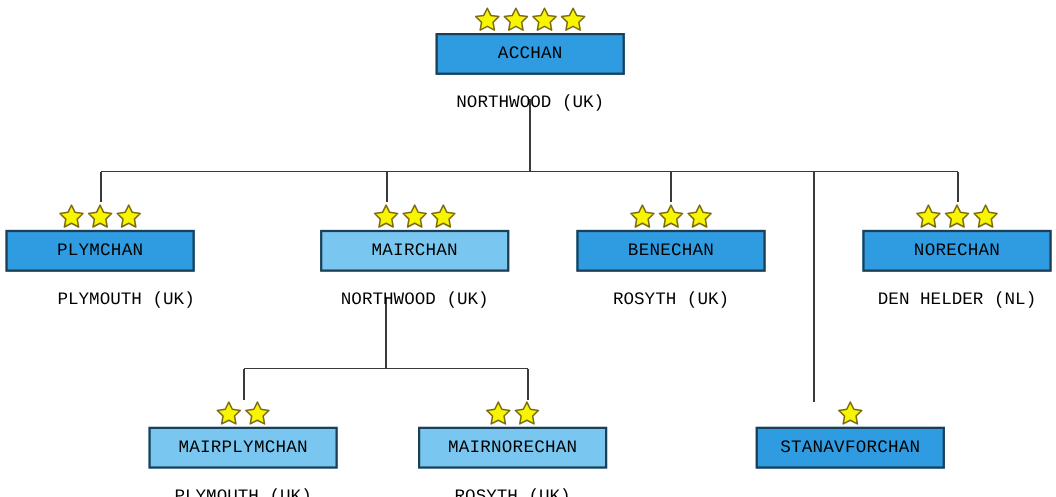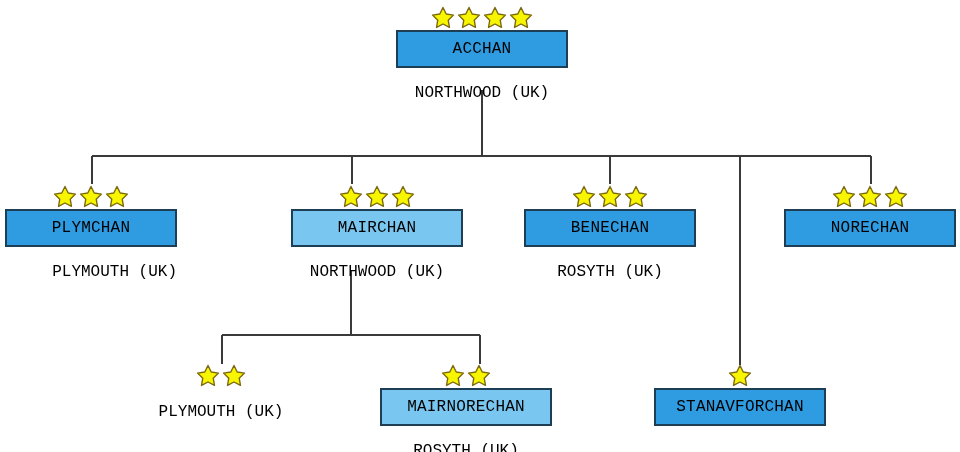--- a/index.html
+++ b/index.html
@@ -34,21 +34,21 @@
   .variant-light .box{background:var(--box-light);}
   .location{margin-top:16px;font-size:16px;white-space:nowrap;}
   
   .n-acchan{left:396px;top:5px;}
   .n-plymchan{left:5px;top:184px;text-align:right;}
   .n-mairchan{left:259px;top:184px;padding-left:32px;}
   .n-norechan{left:524px;top:184px;}
   .n-benechan{left:784px;top:184px;}
   .n-mairplymchan{left:135px;top:363px;}
   .n-mairnorechan{left:380px;top:363px;}
-  .n-stanavforchan{left:654px;top:363px;}
+  .n-stanavforchan{left:687px;top:363px;}
 </style>
 </head>
 <body>
 
 <div class="canvas">
 
   <svg class="connectors" width="960" height="452" viewBox="0 0 960 452">
     <path d="M482 90 L482 156
              M92 156 L871 156
              M92 156 L92 184
@@ -135,31 +135,33 @@
           <polygon points="12,1.5 15.23,8.05 22.46,9.10 17.23,14.20 18.47,21.40 12,18.0 5.53,21.40 6.77,14.20 1.54,9.10 8.77,8.05" fill="var(--star-fill)" stroke="var(--star-stroke)" stroke-width="1.4" stroke-linejoin="round"></polygon>
         </svg>
         <svg viewBox="0 0 24 23" width="24" height="23">
           <polygon points="12,1.5 15.23,8.05 22.46,9.10 17.23,14.20 18.47,21.40 12,18.0 5.53,21.40 6.77,14.20 1.54,9.10 8.77,8.05" fill="var(--star-fill)" stroke="var(--star-stroke)" stroke-width="1.4" stroke-linejoin="round"></polygon>
         </svg>
         <svg viewBox="0 0 24 23" width="24" height="23">
           <polygon points="12,1.5 15.23,8.05 22.46,9.10 17.23,14.20 18.47,21.40 12,18.0 5.53,21.40 6.77,14.20 1.54,9.10 8.77,8.05" fill="var(--star-fill)" stroke="var(--star-stroke)" stroke-width="1.4" stroke-linejoin="round"></polygon>
         </svg>
       </div>
     <div class="box">NORECHAN</div>
+    <div class="location">DEN HELDER (NL)</div>
   </div>
 
   <div class="node n-mairplymchan variant-light">
     <div class="stars">
         <svg viewBox="0 0 24 23" width="24" height="23">
           <polygon points="12,1.5 15.23,8.05 22.46,9.10 17.23,14.20 18.47,21.40 12,18.0 5.53,21.40 6.77,14.20 1.54,9.10 8.77,8.05" fill="var(--star-fill)" stroke="var(--star-stroke)" stroke-width="1.4" stroke-linejoin="round"></polygon>
         </svg>
         <svg viewBox="0 0 24 23" width="24" height="23">
           <polygon points="12,1.5 15.23,8.05 22.46,9.10 17.23,14.20 18.47,21.40 12,18.0 5.53,21.40 6.77,14.20 1.54,9.10 8.77,8.05" fill="var(--star-fill)" stroke="var(--star-stroke)" stroke-width="1.4" stroke-linejoin="round"></polygon>
         </svg>
       </div>
+    <div class="box">MAIRPLYMCHAN</div>
     <div class="location">PLYMOUTH (UK)</div>
   </div>
 
   <div class="node n-mairnorechan variant-light">
     <div class="stars">
         <svg viewBox="0 0 24 23" width="24" height="23">
           <polygon points="12,1.5 15.23,8.05 22.46,9.10 17.23,14.20 18.47,21.40 12,18.0 5.53,21.40 6.77,14.20 1.54,9.10 8.77,8.05" fill="var(--star-fill)" stroke="var(--star-stroke)" stroke-width="1.4" stroke-linejoin="round"></polygon>
         </svg>
         <svg viewBox="0 0 24 23" width="24" height="23">
           <polygon points="12,1.5 15.23,8.05 22.46,9.10 17.23,14.20 18.47,21.40 12,18.0 5.53,21.40 6.77,14.20 1.54,9.10 8.77,8.05" fill="var(--star-fill)" stroke="var(--star-stroke)" stroke-width="1.4" stroke-linejoin="round"></polygon>

